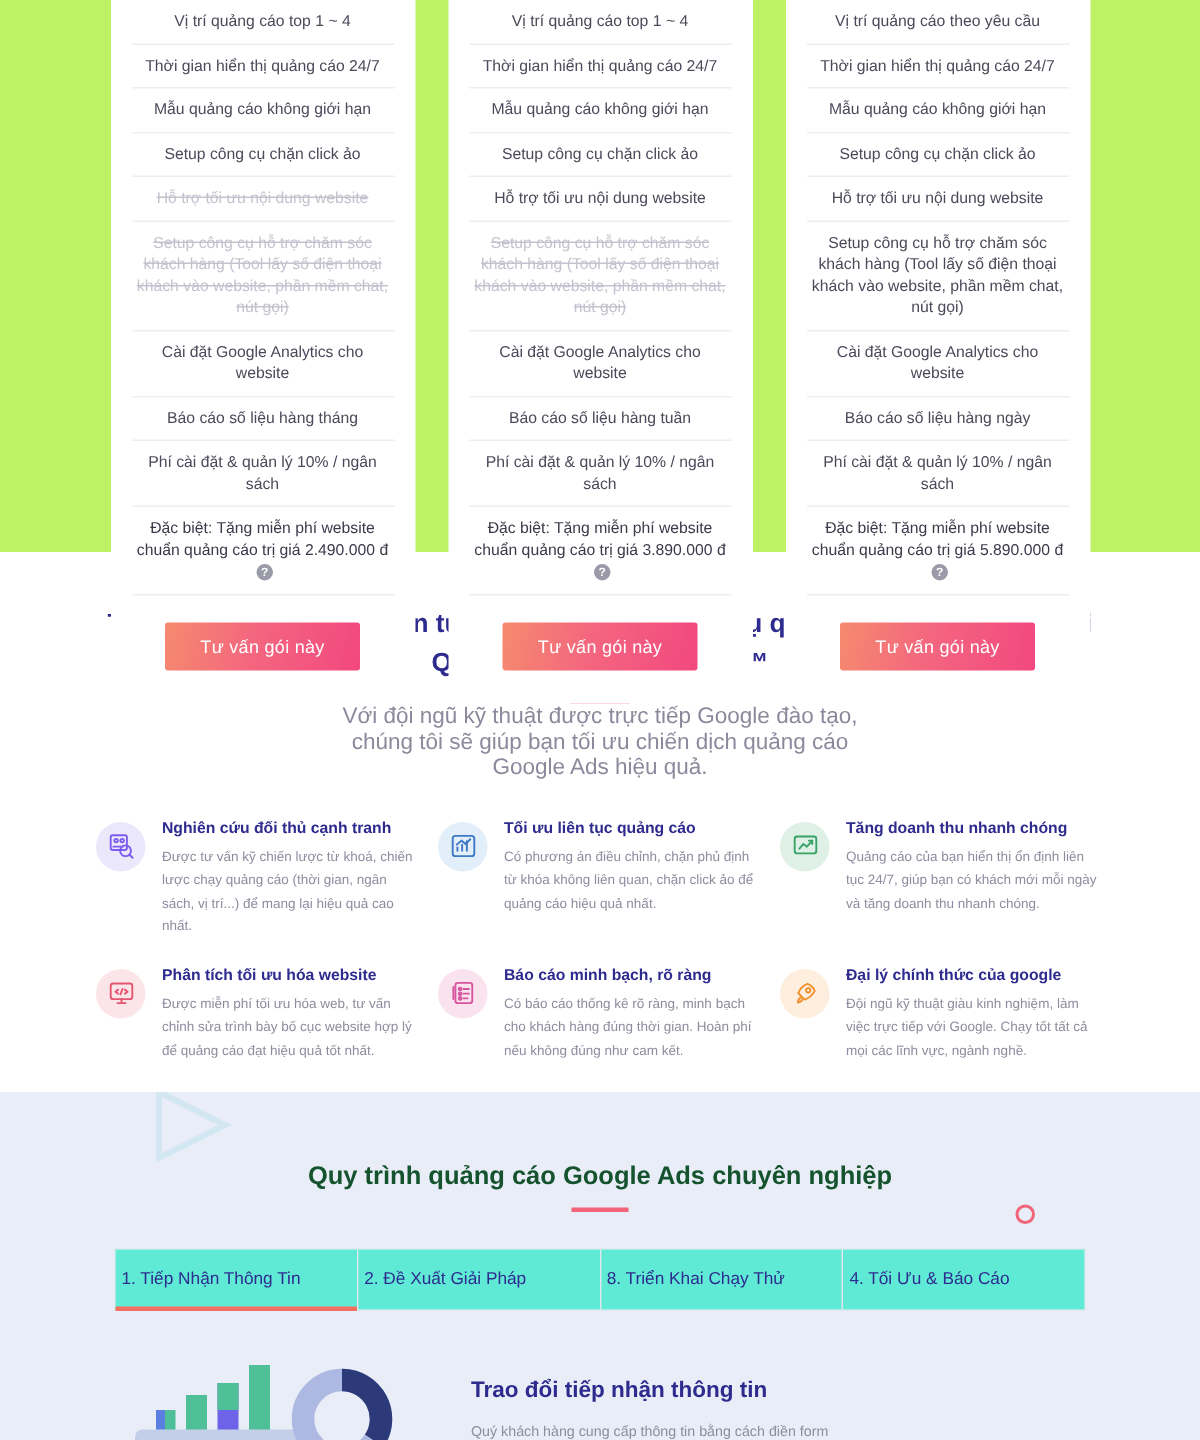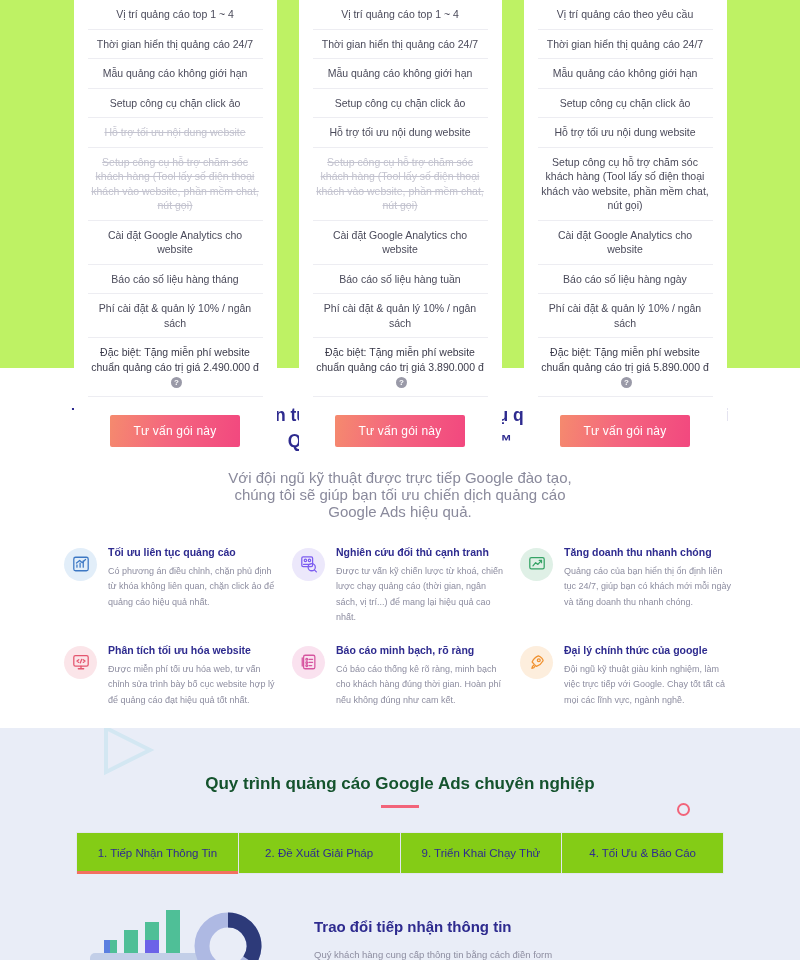--- a/index.html
+++ b/index.html
@@ -153,28 +153,28 @@
     border-radius: 50%;
   }
   .tabs {
     display: flex;
     margin: 24px 76px 0 76px;
     background: #ffffff;
     border: 1px solid #e2e6f0;
   }
   .tab {
     flex: 1;
-    text-align: center;
+    text-align: left;
     font-size: 11.5px;
     color: #2e2b8f;
     padding: 14px 4px;
     cursor: pointer;
     border-right: 1px solid #e2e6f0;
     position: relative;
-    background: #84cc16;
+    background: #5eead4;
   }
   .tab:last-child { border-right: none; }
   .tab.active { font-weight: normal; }
   .tab.active::after {
     content: "";
     position: absolute;
     left: 0; right: 0; bottom: -1px;
     height: 2.5px;
     background: #f2705f;
   }
@@ -249,49 +249,49 @@
         </div>
       </div>
   </section>
 
   <section class="trust-section">
     <h2 class="trust-title">Tại sao khách hàng đã tin tưởng và sử dụng dịch vụ quảng cáo Google Ads tại QuangCaoGoogle.pro.vn™</h2>
     <div class="title-underline"></div>
     <p class="trust-sub">Với đội ngũ kỹ thuật được trực tiếp Google đào tạo, chúng tôi sẽ giúp bạn tối ưu chiến dịch quảng cáo Google Ads hiệu quả.</p>
     <div class="features-grid" id="features-grid">
         <div class="feature-item">
-          <div class="feature-icon" style="background: rgb(226, 238, 249);">
-            <svg width="18" height="18" viewBox="0 0 20 20">
-              <rect x="2" y="2.5" width="16" height="15" rx="2" stroke="#3d78c4" fill="none" stroke-width="1.4" stroke-linecap="round" stroke-linejoin="round"></rect>
-              <path d="M5.5 13.5v-2.5M9 13.5V9M12.5 13.5V6.5" stroke="#3d78c4" fill="none" stroke-width="1.4" stroke-linecap="round" stroke-linejoin="round"></path>
-              <path d="M5 9l3.5-3 3 2.5L15 5" stroke="#3d78c4" fill="none" stroke-width="1.4" stroke-linecap="round" stroke-linejoin="round"></path>
-            </svg>
-          </div>
-          <div class="feature-body">
-            <div class="feature-title">Tối ưu liên tục quảng cáo</div>
-            <div class="feature-text">Có phương án điều chỉnh, chặn phủ định từ khóa không liên quan, chặn click ảo để quảng cáo hiệu quả nhất.</div>
-          </div>
-        </div>
-        <div class="feature-item">
           <div class="feature-icon" style="background: rgb(236, 232, 251);">
             <svg width="18" height="18" viewBox="0 0 20 20">
               <rect x="2" y="2" width="12" height="11" rx="1.5" stroke="#7c5cf0" fill="none" stroke-width="1.4" stroke-linecap="round" stroke-linejoin="round"></rect>
               <circle cx="6" cy="6" r="1.3" stroke="#7c5cf0" fill="none" stroke-width="1.4" stroke-linecap="round" stroke-linejoin="round"></circle>
               <circle cx="10.5" cy="6" r="1.3" stroke="#7c5cf0" fill="none" stroke-width="1.4" stroke-linecap="round" stroke-linejoin="round"></circle>
               <path d="M4 10.5h7" stroke="#7c5cf0" fill="none" stroke-width="1.4" stroke-linecap="round" stroke-linejoin="round"></path>
               <circle cx="13" cy="13.5" r="4" stroke="#7c5cf0" fill="none" stroke-width="1.4" stroke-linecap="round" stroke-linejoin="round"></circle>
               <path d="M16 16.5l2.2 2.2" stroke="#7c5cf0" fill="none" stroke-width="1.4" stroke-linecap="round" stroke-linejoin="round"></path>
             </svg>
           </div>
           <div class="feature-body">
             <div class="feature-title">Nghiên cứu đối thủ cạnh tranh</div>
             <div class="feature-text">Được tư vấn kỹ chiến lược từ khoá, chiến lược chạy quảng cáo (thời gian, ngân sách, vị trí...) để mang lại hiệu quả cao nhất.</div>
           </div>
         </div>
         <div class="feature-item">
+          <div class="feature-icon" style="background: rgb(226, 238, 249);">
+            <svg width="18" height="18" viewBox="0 0 20 20">
+              <rect x="2" y="2.5" width="16" height="15" rx="2" stroke="#3d78c4" fill="none" stroke-width="1.4" stroke-linecap="round" stroke-linejoin="round"></rect>
+              <path d="M5.5 13.5v-2.5M9 13.5V9M12.5 13.5V6.5" stroke="#3d78c4" fill="none" stroke-width="1.4" stroke-linecap="round" stroke-linejoin="round"></path>
+              <path d="M5 9l3.5-3 3 2.5L15 5" stroke="#3d78c4" fill="none" stroke-width="1.4" stroke-linecap="round" stroke-linejoin="round"></path>
+            </svg>
+          </div>
+          <div class="feature-body">
+            <div class="feature-title">Tối ưu liên tục quảng cáo</div>
+            <div class="feature-text">Có phương án điều chỉnh, chặn phủ định từ khóa không liên quan, chặn click ảo để quảng cáo hiệu quả nhất.</div>
+          </div>
+        </div>
+        <div class="feature-item">
           <div class="feature-icon" style="background: rgb(223, 240, 230);">
             <svg width="18" height="18" viewBox="0 0 20 20">
               <rect x="2" y="3" width="16" height="12.5" rx="1.8" stroke="#34a365" fill="none" stroke-width="1.4" stroke-linecap="round" stroke-linejoin="round"></rect>
               <path d="M5.5 12l3-3.5 2.5 2L15 6" stroke="#34a365" fill="none" stroke-width="1.4" stroke-linecap="round" stroke-linejoin="round"></path>
               <path d="M12.5 6H15v2.5" stroke="#34a365" fill="none" stroke-width="1.4" stroke-linecap="round" stroke-linejoin="round"></path>
             </svg>
           </div>
           <div class="feature-body">
             <div class="feature-title">Tăng doanh thu nhanh chóng</div>
             <div class="feature-text">Quảng cáo của bạn hiển thị ổn định liên tục 24/7, giúp bạn có khách mới mỗi ngày và tăng doanh thu nhanh chóng.</div>
@@ -349,21 +349,21 @@
     </svg>
 
     <div class="deco-ring"></div>
 
     <h2 class="process-title">Quy trình quảng cáo Google Ads chuyên nghiệp</h2>
     <div class="process-underline"></div>
 
     <div class="tabs" id="process-tabs">
         <div class="tab active">1. Tiếp Nhận Thông Tin</div>
         <div class="tab">2. Đề Xuất Giải Pháp</div>
-        <div class="tab">9. Triển Khai Chạy Thử</div>
+        <div class="tab">8. Triển Khai Chạy Thử</div>
         <div class="tab">4. Tối Ưu &amp; Báo Cáo</div>
       </div>
 
     <div class="process-detail">
       <div class="illus">
         <svg width="212" height="90" viewBox="0 0 212 90">
 
           <rect x="28" y="44" width="13" height="14" fill="#4fbf97"></rect>
           <rect x="28" y="44" width="6" height="14" fill="#5b7fe0"></rect>
           <rect x="48" y="34" width="14" height="24" fill="#4fbf97"></rect>

